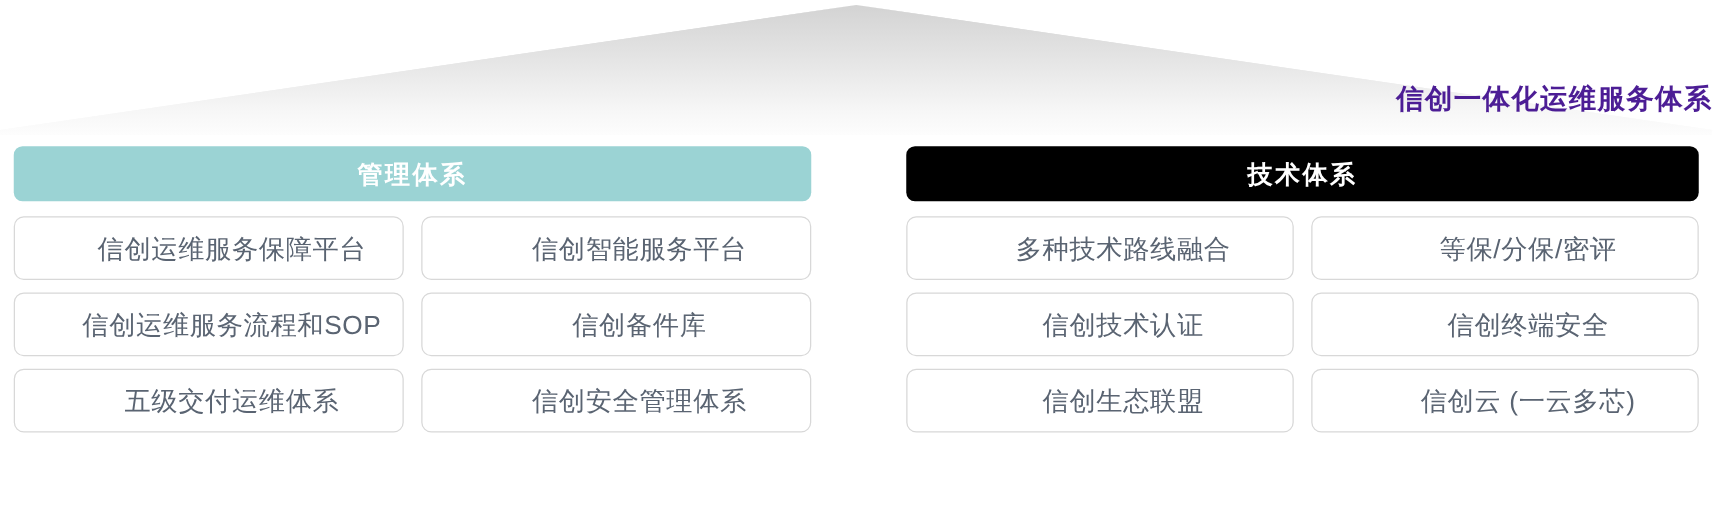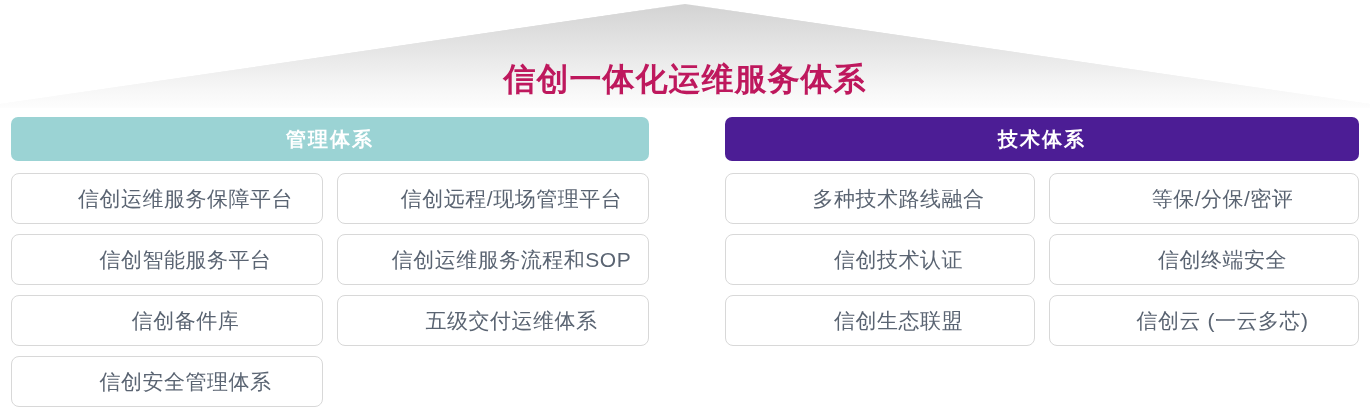--- a/index.html
+++ b/index.html
@@ -31,25 +31,25 @@
     overflow: hidden;
   }
   .roof-svg { display: block; }
 
   
   .main-title {
     position: absolute;
     left: 0;
     top: 58px;
     width: 1370px;
-    text-align: center;
-    font-size: 32px;
+    text-align: right;
+    font-size: 22px;
     font-weight: bold;
     letter-spacing: 1px;
-    color: #be185d;
+    color: #4c1d95;
     white-space: nowrap;
     line-height: 42px;
   }
 
   
   .group {
     position: absolute;
     top: 117px;
   }
   .group.left  { left: 11px;  width: 638px; }
@@ -60,21 +60,21 @@
     border-radius: 7px;
     display: flex;
     align-items: center;
     justify-content: center;
     color: #ffffff;
     font-size: 20px;
     font-weight: bold;
     letter-spacing: 2px;
   }
   .group-header.mgmt { background: #9BD3D4; }
-  .group-header.tech { background: #4c1d95; }
+  .group-header.tech { background: #000000; }
 
   .group-grid {
     margin-top: 12px;
     display: grid;
     grid-template-columns: 1fr 1fr;
     column-gap: 14px;
     row-gap: 10px;
   }
 
   .cell {
@@ -113,21 +113,20 @@
       <polygon points="685,4 1370,104 1370,108 0,108 0,104" fill="url(#roofGrad)"></polygon>
     </svg>
   </div>
 
   <div class="main-title">信创一体化运维服务体系</div>
 
   <div class="group left">
     <div class="group-header mgmt">管理体系</div>
     <div class="group-grid">
       <div class="cell">信创运维服务保障平台</div>
-      <div class="cell">信创远程/现场管理平台</div>
       <div class="cell">信创智能服务平台</div>
       <div class="cell">信创运维服务流程和SOP</div>
       <div class="cell">信创备件库</div>
       <div class="cell">五级交付运维体系</div>
       <div class="cell">信创安全管理体系</div>
     </div>
   </div>
 
   <div class="group right">
     <div class="group-header tech">技术体系</div>

